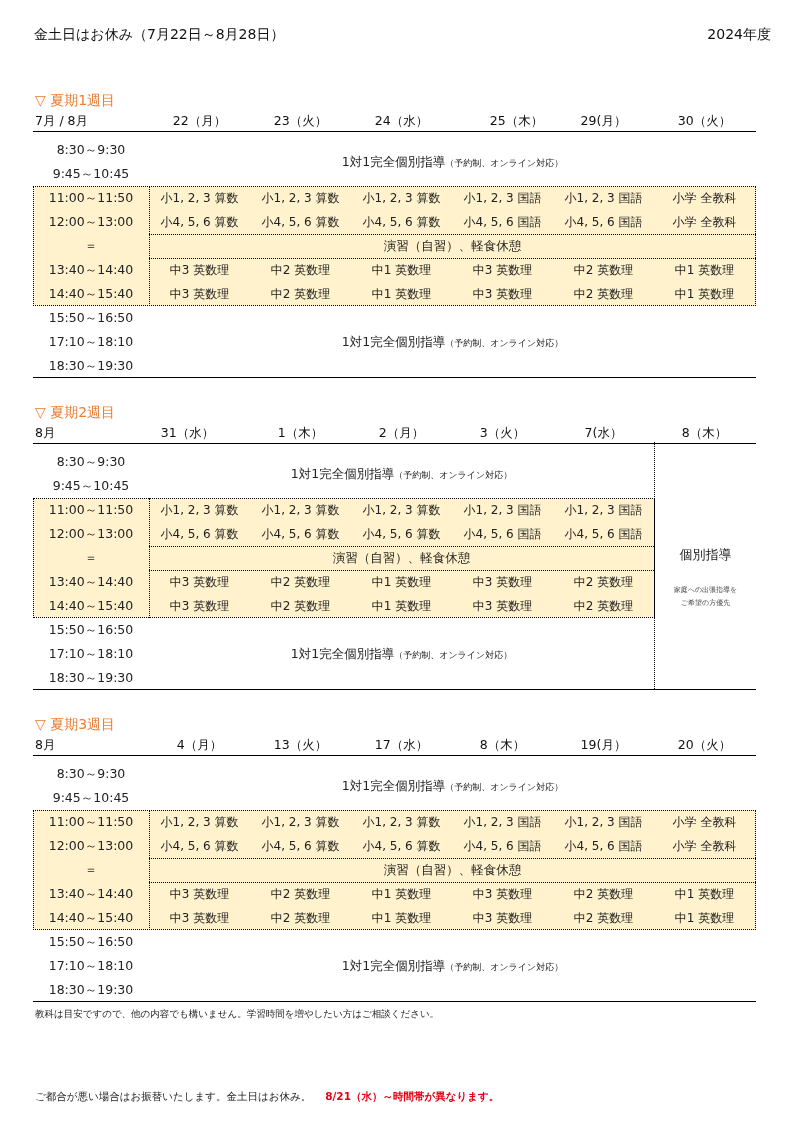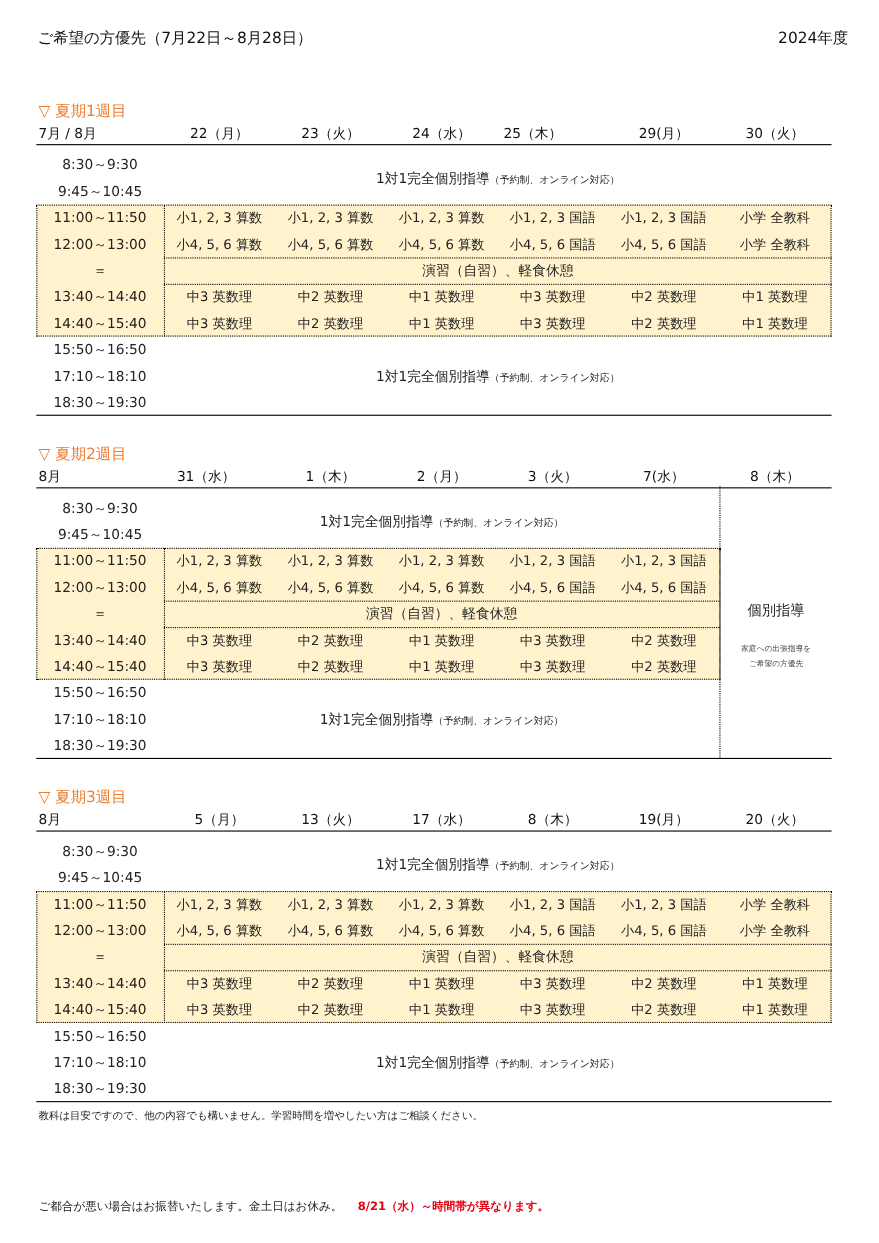--- a/index.html
+++ b/index.html
@@ -24,31 +24,31 @@
   .side { position:absolute; text-align:center; }
   .side .main { font-size:13px; color:#222; }
   .side .note { font-size:7px; color:#444; line-height:13px; }
   .footnote { left:35px; top:1008px; font-size:9.5px; color:#222; }
   .footer { left:35px; top:1090px; font-size:10.5px; color:#222; }
   .footer .warn { color:#E60012; font-weight:bold; margin-left:14px; }
 </style>
 </head>
 <body>
 
-<div class="abs title">ご希望の方優先（7月22日～8月28日）</div>
+<div class="abs title">金土日はお休み（7月22日～8月28日）</div>
 <div class="abs year">2024年度</div>
 
 <div class="week" style="top:92px;">
   <div class="week-title">▽ 夏期1週目</div>
   <div class="hdr">
     <span class="month">7月 / 8月</span>
     <span class="day" style="left:116px">22（月）</span>
     <span class="day" style="left:217px">23（火）</span>
     <span class="day" style="left:318px">24（水）</span>
-    <span class="day" style="left:401px">25（木）</span>
+    <span class="day" style="left:433px">25（木）</span>
     <span class="day" style="left:520px">29(月）</span>
     <span class="day" style="left:621px">30（火）</span>
   </div>
   <div class="grid" style="top:46px;">
     <div class="time" style="top:0">8:30～9:30</div>
     <div class="time" style="top:24px">9:45～10:45</div>
     <div class="span-text" style="left:116px; width:607px; top:12px;"><span>1対1完全個別指導</span><small>（予約制、オンライン対応）</small></div>
 
     <div class="band" style="left:0; top:48px; width:723px; height:120px;"></div>
     <div class="vdot" style="left:116px; top:48px; height:120px;"></div>
@@ -164,21 +164,21 @@
     <div class="time" style="top:216px">18:30～19:30</div>
     <div class="span-text" style="left:116px; width:505px; top:192px;"><span>1対1完全個別指導</span><small>（予約制、オンライン対応）</small></div>
     <div class="bottom-rule" style="top:239px;"></div>
   </div>
 </div>
 
 <div class="week" style="top:716px;">
   <div class="week-title">▽ 夏期3週目</div>
   <div class="hdr">
     <span class="month">8月</span>
-    <span class="day" style="left:116px">5（月）</span>
+    <span class="day" style="left:116px">4（月）</span>
     <span class="day" style="left:217px">13（火）</span>
     <span class="day" style="left:318px">17（水）</span>
     <span class="day" style="left:419px">8（木）</span>
     <span class="day" style="left:520px">19(月）</span>
     <span class="day" style="left:621px">20（火）</span>
   </div>
   <div class="grid" style="top:46px;">
     <div class="time" style="top:0">8:30～9:30</div>
     <div class="time" style="top:24px">9:45～10:45</div>
     <div class="span-text" style="left:116px; width:607px; top:12px;"><span>1対1完全個別指導</span><small>（予約制、オンライン対応）</small></div>

